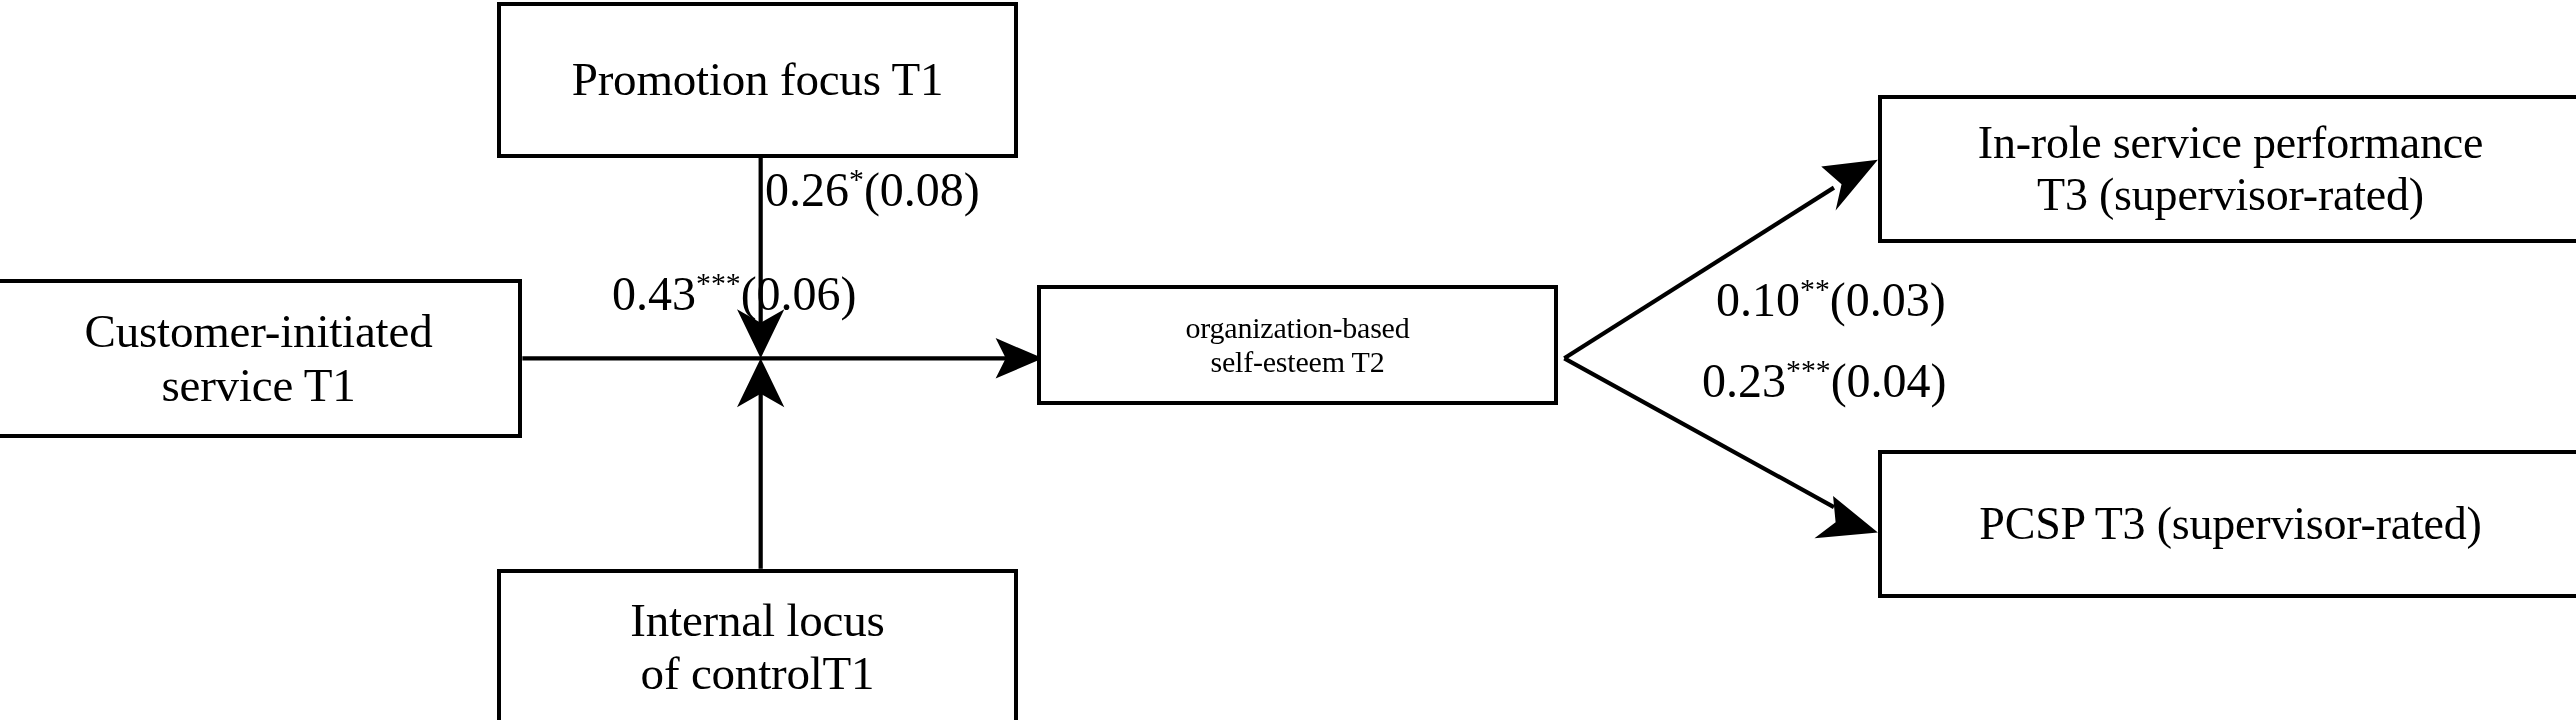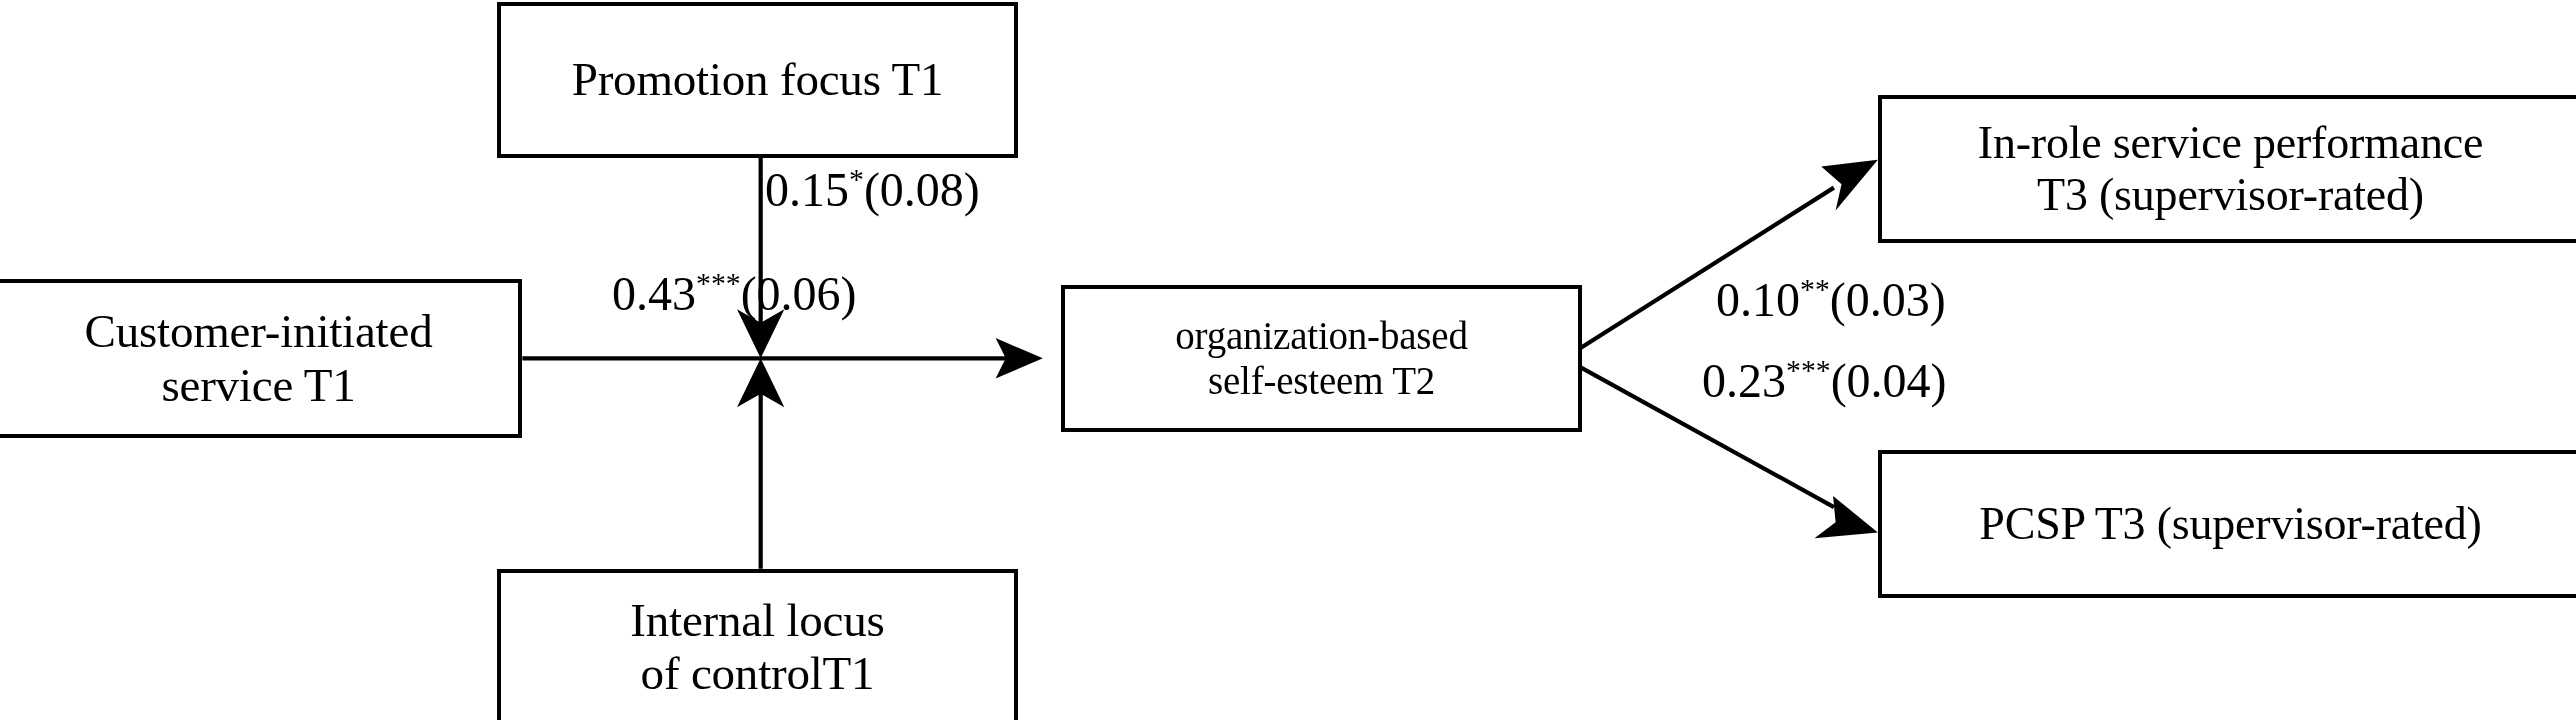--- a/index.html
+++ b/index.html
@@ -92,41 +92,41 @@
 
   <div class="node" style="left:497px;top:1.7px;width:521px;height:156px;font-size:47px;align-items:center;">
     <span class="node-label">Promotion focus T1</span>
   </div>
 
   <div class="node" style="left:-5px;top:279px;width:527px;height:159px;font-size:47px;">
     <span class="node-label">Customer-initiated
 service T1</span>
   </div>
 
-  <div class="node" style="left:1061px;top:285px;width:521px;height:147px;font-size:39px;">
+  <div class="node" style="left:1037px;top:285px;width:521px;height:120px;font-size:30px;">
     <span class="node-label">organization-based
 self-esteem T2</span>
   </div>
 
   <div class="node" style="left:497px;top:569px;width:521px;height:156px;font-size:47px;">
     <span class="node-label">Internal locus
 of controlT1</span>
   </div>
 
   <div class="node" style="left:1878px;top:95px;width:705px;height:148px;font-size:46px;">
     <span class="node-label">In-role service performance
 T3 (supervisor-rated)</span>
   </div>
 
   <div class="node" style="left:1878px;top:450px;width:705px;height:148px;font-size:46px;">
     <span class="node-label">PCSP T3 (supervisor-rated)</span>
   </div>
 
   <div class="edge-label" style="left:765px;top:166px;font-size:48px;">
-    <span>0.15</span><sup>*</sup><span>(0.08)</span>
+    <span>0.26</span><sup>*</sup><span>(0.08)</span>
   </div>
 
   <div class="edge-label" style="left:612px;top:270px;font-size:48px;">
     <span>0.43</span><sup>***</sup><span>(0.06)</span>
   </div>
 
 
   <div class="edge-label" style="left:1716px;top:276px;font-size:48px;">
     <span>0.10</span><sup>**</sup><span>(0.03)</span>
   </div>

